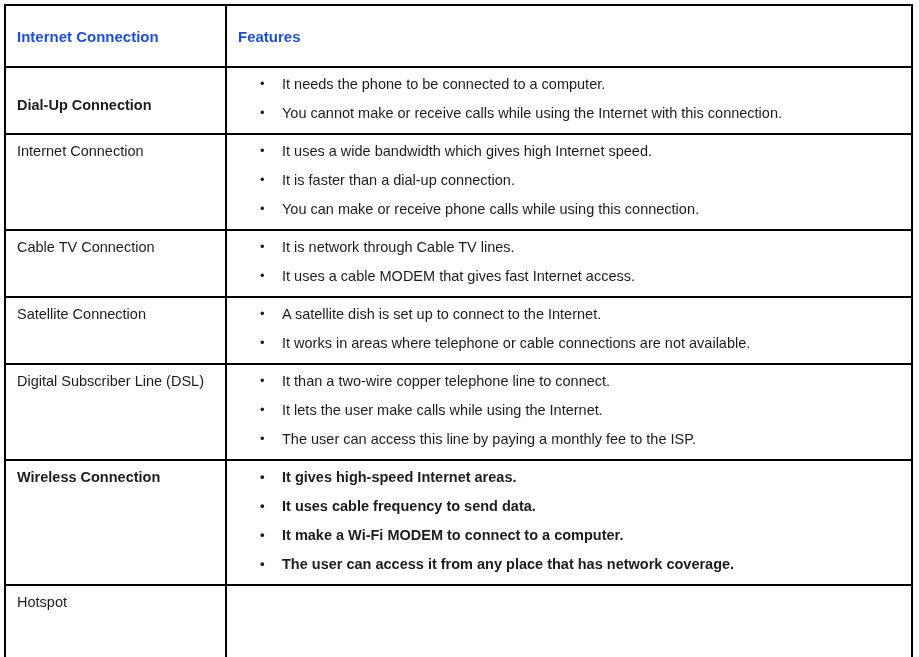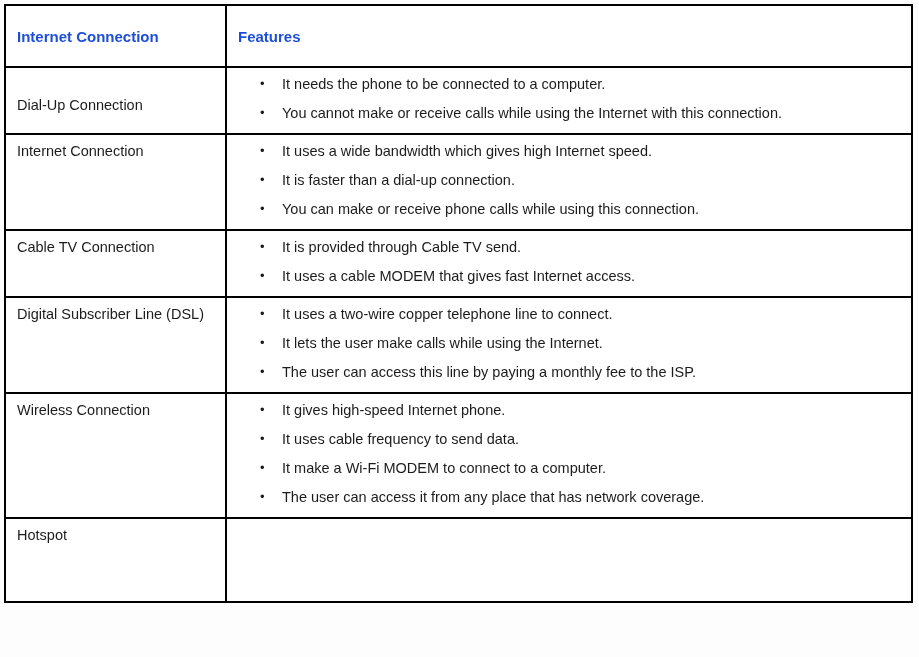--- a/index.html
+++ b/index.html
@@ -30,39 +30,39 @@
     padding: 0 4px 0 11px;
     height: 62px;
     color: #1d4ed8;
   }
   td.conn {
     font-size: 14.5px;
     vertical-align: top;
     padding: 7px 4px 0 11px;
     line-height: 18px;
   }
-  tr.vcenter td.conn { vertical-align: middle; padding-top: 8px; }
+  tr.vcenter td.conn { vertical-align: middle; padding-top: 8px; font-weight: bold; }
   td.feat { vertical-align: top; padding: 7px 6px 0 0; }
   .bullet {
     position: relative;
     padding-left: 55px;
     margin: 0 0 10px 0;
     font-size: 14.5px;
     line-height: 19px;
   }
   .marker {
     position: absolute;
     left: 33px; top: -1px;
     font-size: 13px;
   }
   tr.h56  { height: 56px; }
   tr.h83  { height: 83px; }
   tr.h53  { height: 53px; margin-top: 20px; }
   tr.h84  { height: 84px; }
-  tr.h110 { height: 110px; }
+  tr.h110 { height: 110px; font-weight: bold; }
 </style>
 </head>
 <body>
 
 <table class="doc-table">
   <colgroup>
       <col class="c1">
       <col>
     </colgroup>
 
@@ -85,39 +85,46 @@
     <td class="feat">
       <div class="bullet"><span class="marker">•</span><span>It uses a wide bandwidth which gives high Internet speed.</span></div>
       <div class="bullet"><span class="marker">•</span><span>It is faster than a dial-up connection.</span></div>
       <div class="bullet"><span class="marker">•</span><span>You can make or receive phone calls while using this connection.</span></div>
     </td>
   </tr>
 
   <tr class="h53">
     <td class="conn">Cable TV Connection</td>
     <td class="feat">
-      <div class="bullet"><span class="marker">•</span><span>It is provided through Cable TV send.</span></div>
+      <div class="bullet"><span class="marker">•</span><span>It is network through Cable TV lines.</span></div>
       <div class="bullet"><span class="marker">•</span><span>It uses a cable MODEM that gives fast Internet access.</span></div>
     </td>
   </tr>
 
+  <tr class="h53">
+    <td class="conn">Satellite Connection</td>
+    <td class="feat">
+      <div class="bullet"><span class="marker">•</span><span>A satellite dish is set up to connect to the Internet.</span></div>
+      <div class="bullet"><span class="marker">•</span><span>It works in areas where telephone or cable connections are not available.</span></div>
+    </td>
+  </tr>
 
   <tr class="h84">
     <td class="conn">Digital Subscriber Line (DSL)</td>
     <td class="feat">
-      <div class="bullet"><span class="marker">•</span><span>It uses a two-wire copper telephone line to connect.</span></div>
+      <div class="bullet"><span class="marker">•</span><span>It than a two-wire copper telephone line to connect.</span></div>
       <div class="bullet"><span class="marker">•</span><span>It lets the user make calls while using the Internet.</span></div>
       <div class="bullet"><span class="marker">•</span><span>The user can access this line by paying a monthly fee to the ISP.</span></div>
     </td>
   </tr>
 
   <tr class="h110">
     <td class="conn">Wireless Connection</td>
     <td class="feat">
-      <div class="bullet"><span class="marker">•</span><span>It gives high-speed Internet phone.</span></div>
+      <div class="bullet"><span class="marker">•</span><span>It gives high-speed Internet areas.</span></div>
       <div class="bullet"><span class="marker">•</span><span>It uses cable frequency to send data.</span></div>
       <div class="bullet"><span class="marker">•</span><span>It make a Wi-Fi MODEM to connect to a computer.</span></div>
       <div class="bullet"><span class="marker">•</span><span>The user can access it from any place that has network coverage.</span></div>
     </td>
   </tr>
 
 
   <tr class="h84">
     <td class="conn">Hotspot</td>
     <td class="feat">

